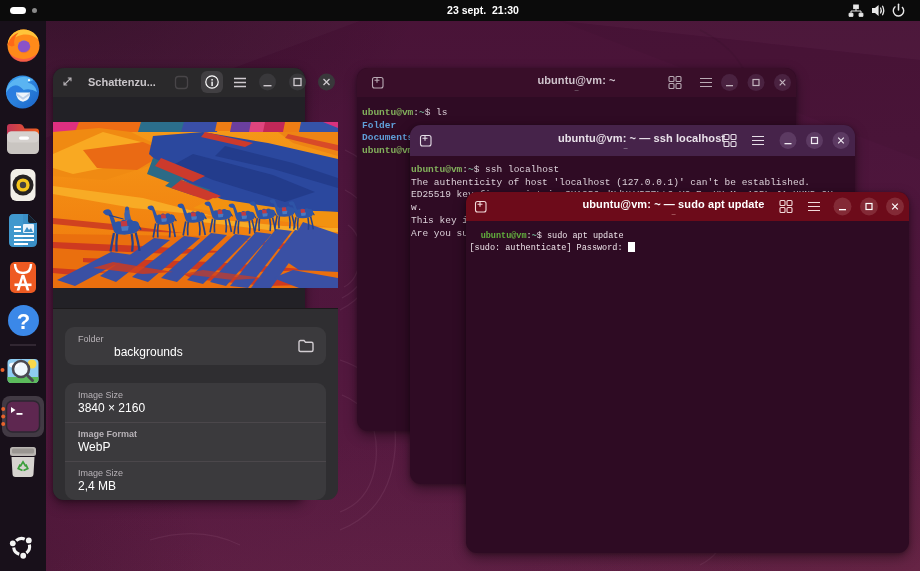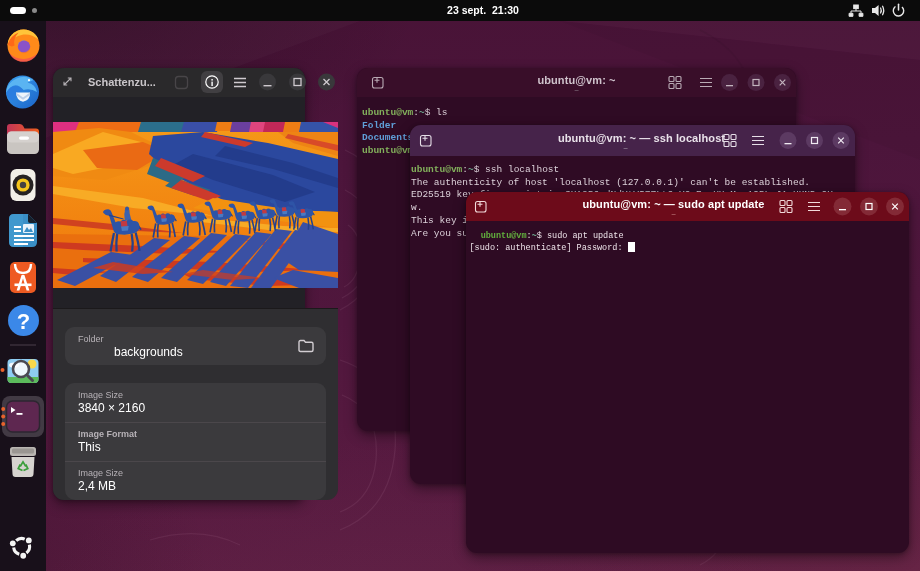--- a/index.html
+++ b/index.html
@@ -446,19 +446,19 @@
       <div class="pval" style="top:18px;margin-left:36px;">backgrounds</div>
       <svg width="16" height="14" viewBox="0 0 16 14" style="position:absolute; right:12px; top:12px;">
         <path d="M1,3 Q1,1.5 2.5,1.5 L6,1.5 L7.5,3.2 L13.5,3.2 Q15,3.2 15,4.7 L15,11 Q15,12.5 13.5,12.5 L2.5,12.5 Q1,12.5 1,11 Z" fill="none" stroke="#d2cdd2" stroke-width="1.4"></path>
       </svg>
     </div>
     <div class="card" style="top:74px; height:117px; border-radius:9px 9px 10px 10px;">
       <div class="plabel" style="top:7px;">Image Size</div>
       <div class="pval" style="top:18px;">3840 × 2160</div>
       <div class="rowdiv" style="top:39px;"></div>
       <div class="plabel" style="top:46px;font-weight:bold;">Image Format</div>
-      <div class="pval" style="top:57px;">This</div>
+      <div class="pval" style="top:57px;">WebP</div>
       <div class="rowdiv" style="top:78px;"></div>
       <div class="plabel" style="top:85px;">Image Size</div>
       <div class="pval" style="top:96px;">2,4 MB</div>
     </div>
   </div>
 </div>
 
 </body></html>

